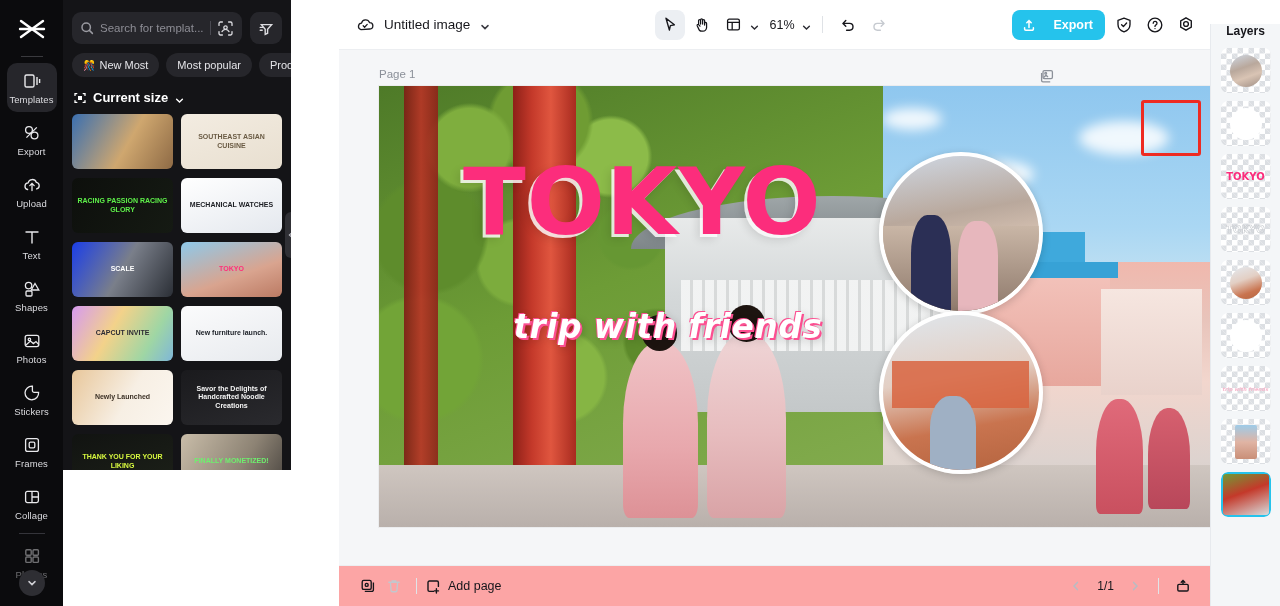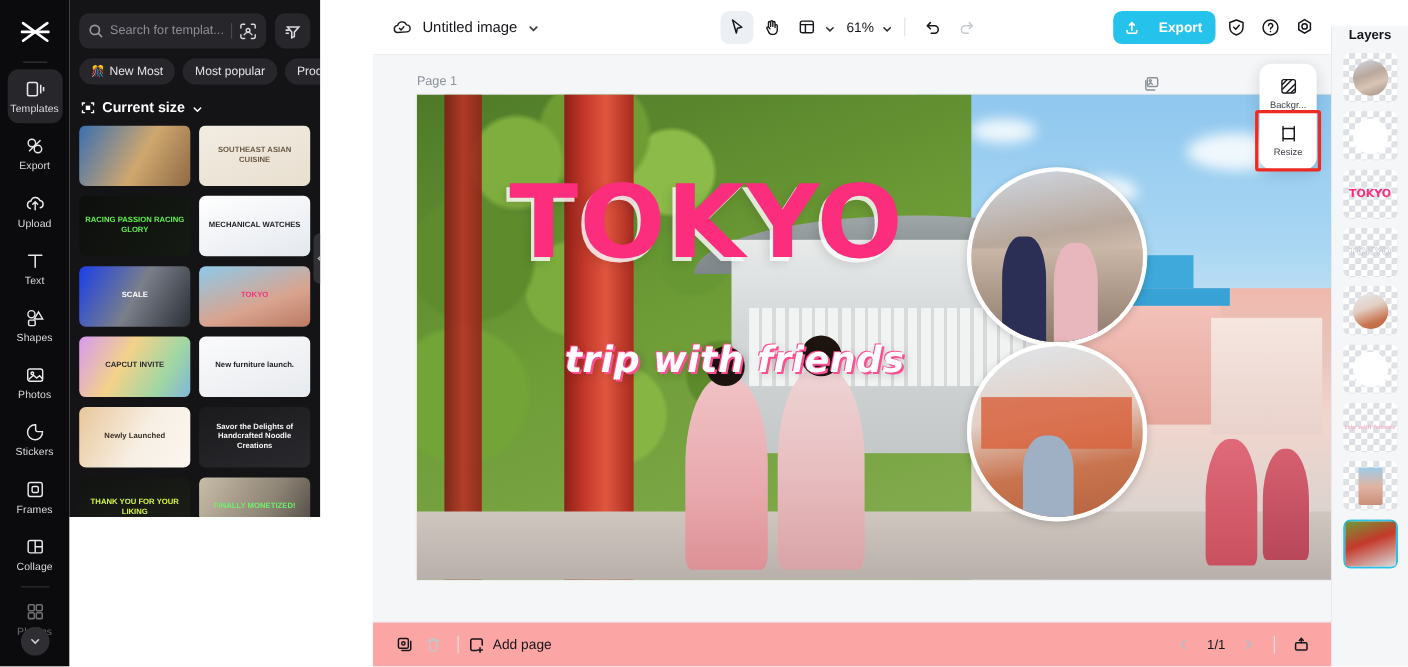--- a/index.html
+++ b/index.html
@@ -628,40 +628,20 @@
           <div class="cimg-a"></div>
           <div class="cimg-b"></div>
           <div class="cimg-c"></div>
         </div>
         <div class="ab-circ c2">
           <div class="cimg-d"></div>
           <div class="cimg-e"></div>
         </div>
       </div>
 
-      <div class="float-panel">
-        <div class="fp-item">
-          <span class="fp-ic">
-            <svg viewBox="0 0 17 17" fill="none" stroke="currentColor" stroke-width="1.25">
-                <rect x="2.4" y="2.4" width="12.2" height="12.2" rx="1.8"></rect>
-                <path d="M2.6 11.4 11.4 2.6M6.4 14.4 14.4 6.4M2.6 7 7 2.6M10.6 14.4 14.4 10.6"></path>
-              </svg>
-          </span>
-          <span class="fp-lb">Backgr...</span>
-        </div>
-        <div class="fp-item">
-          <span class="fp-ic">
-            <svg viewBox="0 0 17 17" fill="none" stroke="currentColor" stroke-width="1.3" stroke-linecap="round">
-                <rect x="3.4" y="3.8" width="10.2" height="9.4" rx="1.4"></rect>
-                <path d="M3.4 2v2.4M13.6 2v2.4M3.4 12.6V15M13.6 12.6V15"></path>
-              </svg>
-          </span>
-          <span class="fp-lb">Resize</span>
-        </div>
-      </div>
       <div class="hl-box" style="right:9px;top:50px;width:60px;height:56px;"></div>
     </div>
 
     <div class="bottombar">
       <div class="bb-ic">
         <svg viewBox="0 0 16 16" fill="none" stroke="currentColor" stroke-width="1.35">
             <rect x="2.2" y="2.4" width="9" height="9" rx="1.5"></rect>
             <path d="M13.4 4.6v7.2a1.6 1.6 0 0 1-1.6 1.6H4.8"></path>
             <circle cx="6.7" cy="6.9" r="1.5"></circle>
           </svg>

